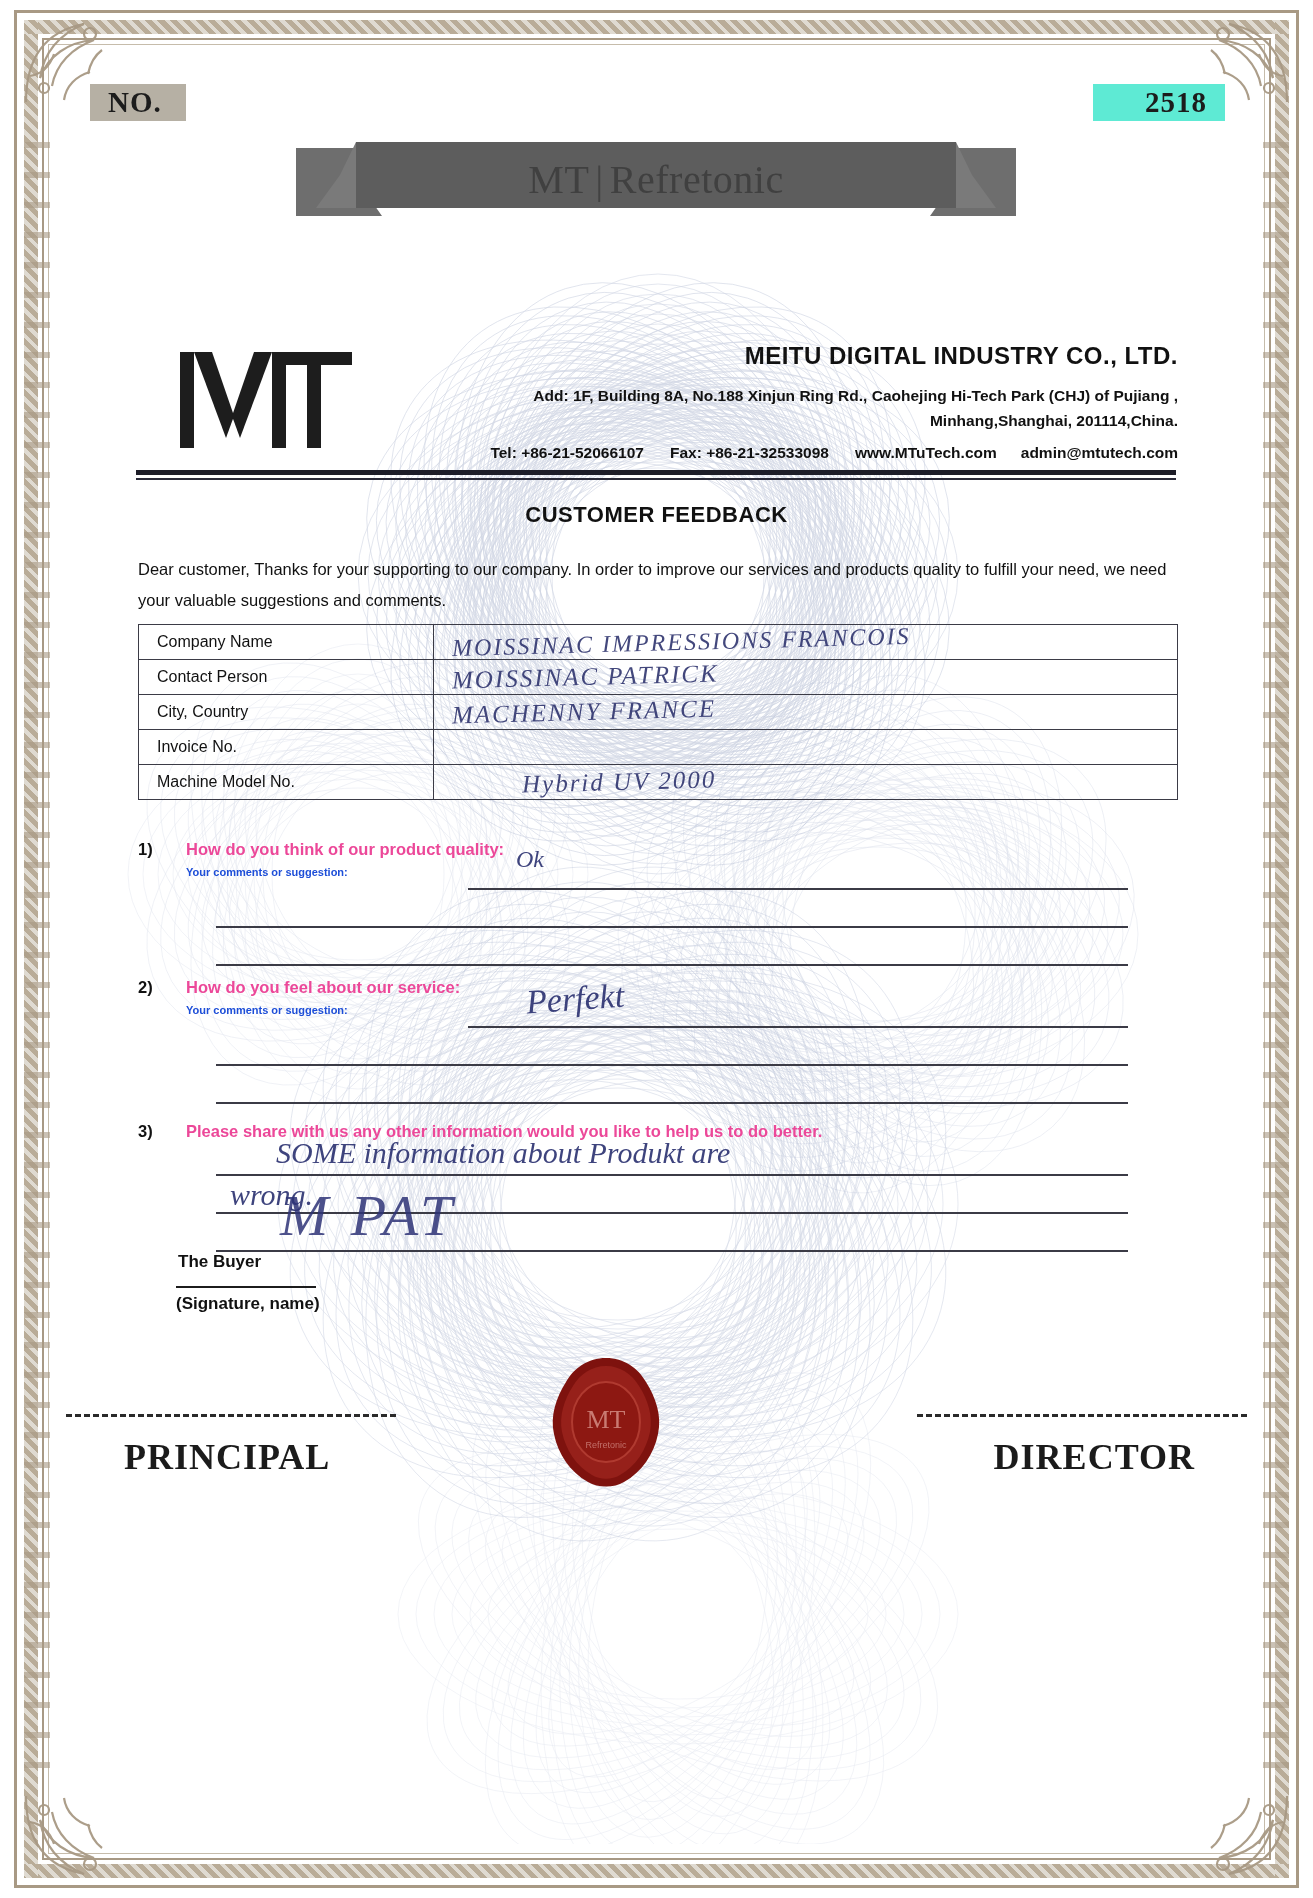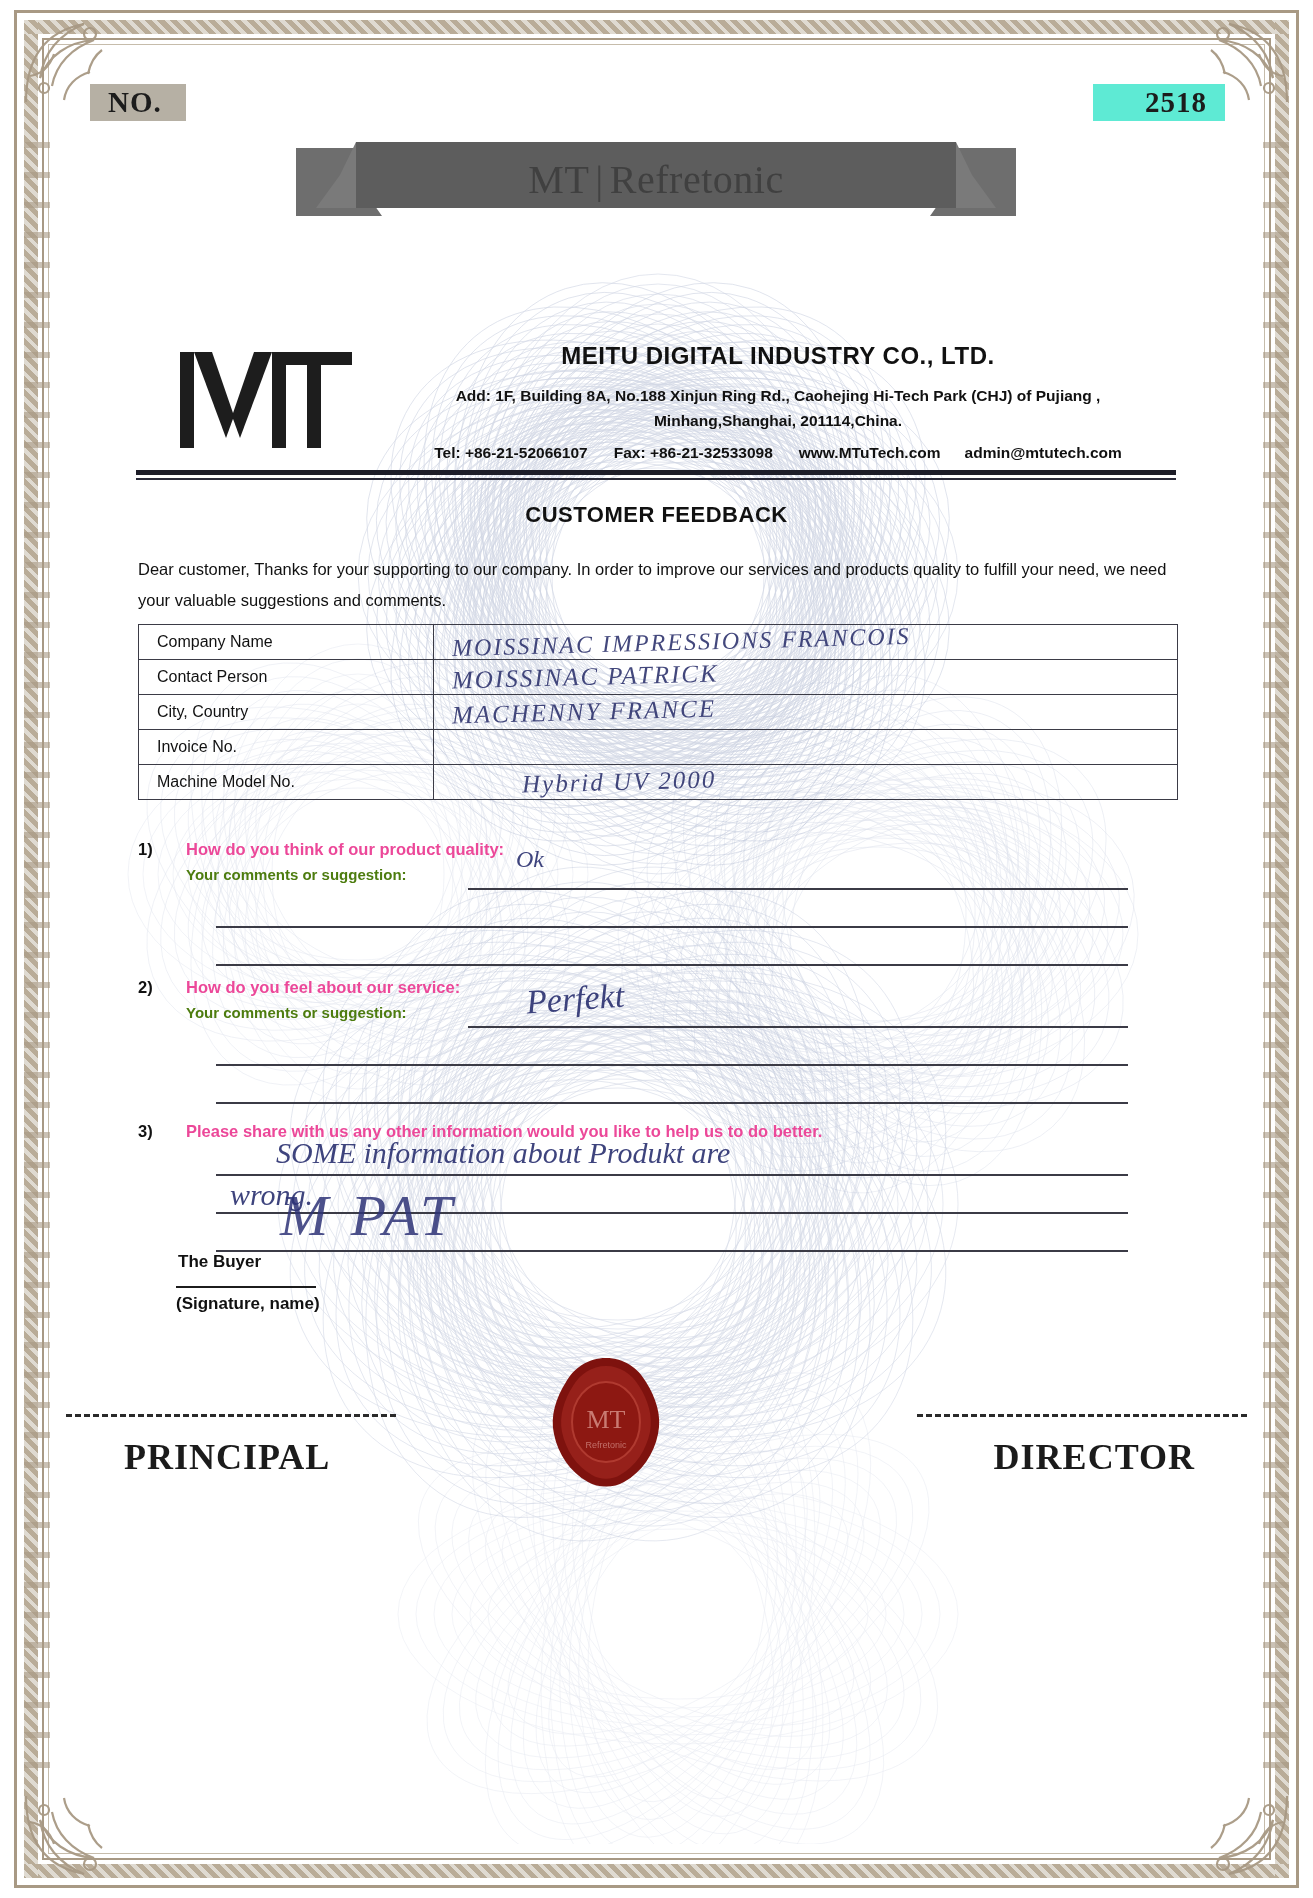--- a/index.html
+++ b/index.html
@@ -181,21 +181,21 @@
     position: absolute;
     left: 118px; top: 288px;
     width: 180px; height: 120px;
   }
   .logo svg { display: block; }
 
   .company {
     position: absolute;
     left: 320px; top: 288px;
     width: 800px;
-    text-align: center;
+    text-align: right;
   }
   .company-name {
     font-family: "Liberation Sans", sans-serif;
     font-weight: bold;
     font-size: 24px;
     color: #111;
     letter-spacing: .5px;
   }
   .company-addr {
     margin-top: 14px;
@@ -305,22 +305,22 @@
     font-family: "Liberation Sans", sans-serif;
     font-weight: bold;
     font-size: 16.5px;
     color: #ec4899;
   }
   .q-sub {
     position: absolute;
     left: 48px; top: 26px;
     font-family: "Liberation Sans", sans-serif;
     font-weight: bold;
-    font-size: 15px;
-    color: #4d7c0f;
+    font-size: 11px;
+    color: #1d4ed8;
   }
   .rule {
     position: absolute;
     height: 1.5px;
     background: #3b3b46;
   }
   .ans {
     position: absolute;
     font-family: "Liberation Serif", serif;
     font-style: italic;

